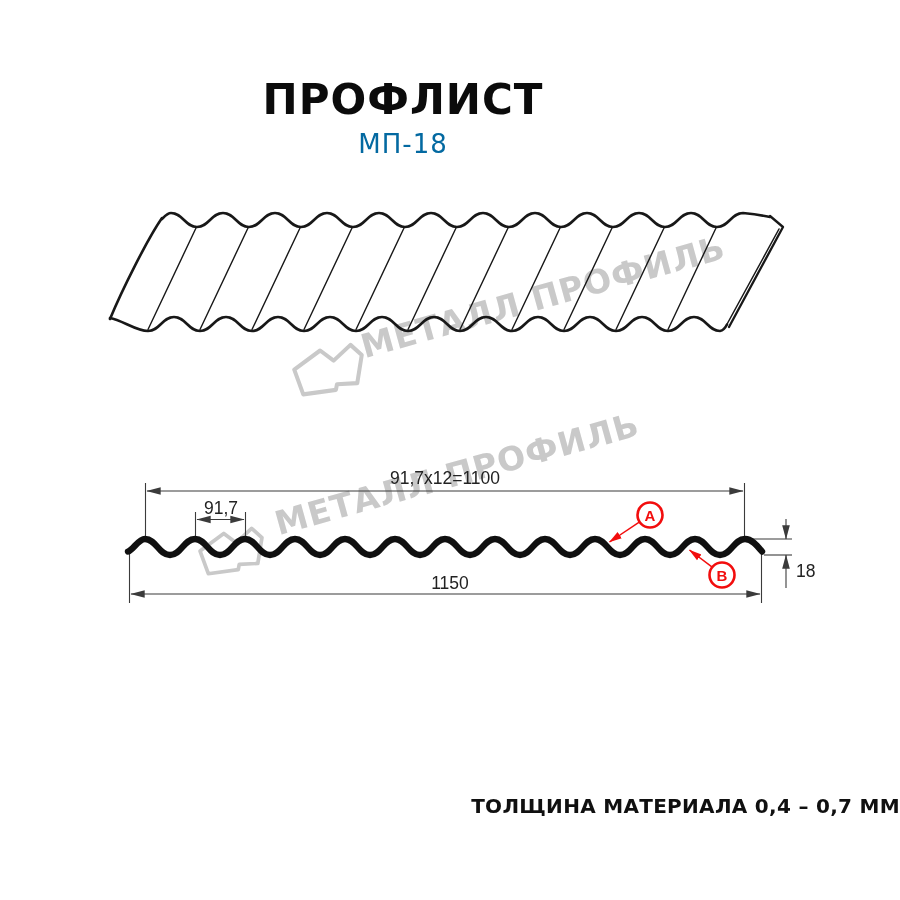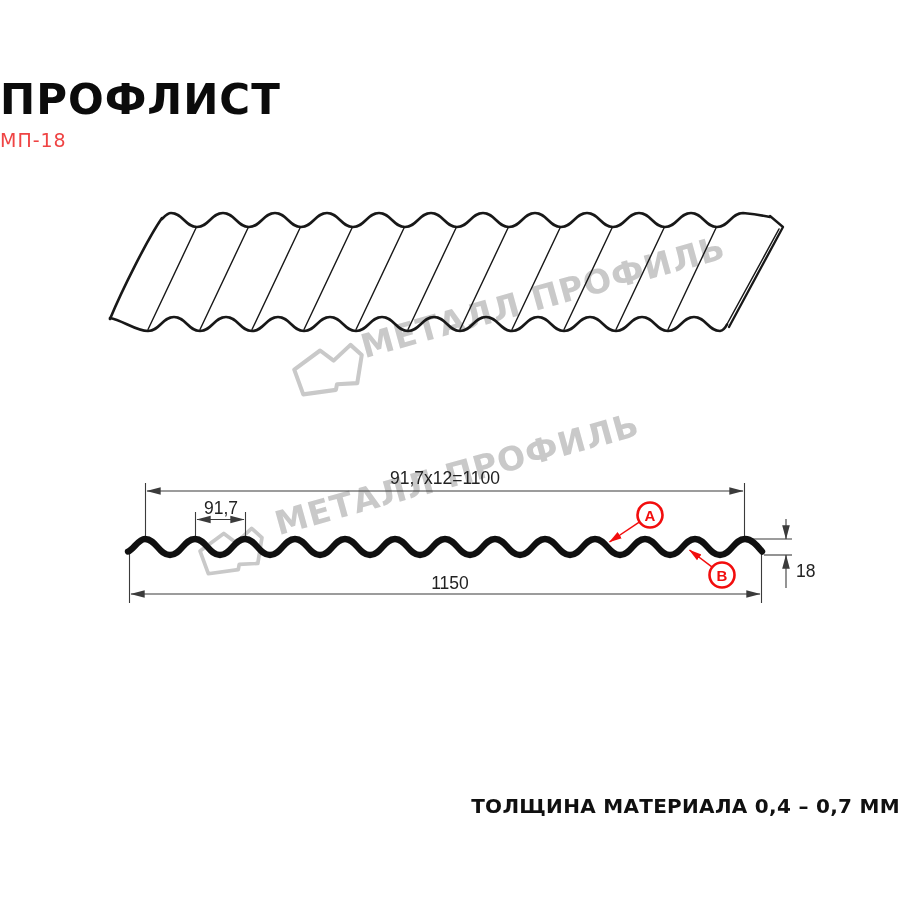--- a/index.html
+++ b/index.html
@@ -1,25 +1,25 @@
 <!DOCTYPE html>
 <html><head>
 <meta charset="utf-8">
 <style>
   html,body{margin:0;padding:0;}
   body{
     width:900px;height:900px;position:relative;background:#ffffff;overflow:hidden;
     font-family:"DejaVu Sans","Liberation Sans",sans-serif;
   }
-  .hdr{position:absolute;left:0;top:78px;width:806px;text-align:left;z-index:3;}
+  .hdr{position:absolute;left:0;top:78px;width:806px;text-align:center;z-index:3;}
   .hdr .main-title{
     font-size:42px;font-weight:700;letter-spacing:1px;color:#0b0b0b;line-height:1.05;
   }
   .hdr .model{
-    margin-top:7px;font-size:19px;font-weight:500;letter-spacing:1px;color:#ef4444;
+    margin-top:7px;font-size:26px;font-weight:500;letter-spacing:1px;color:#0369a1;
   }
   .footer-note{
     position:absolute;left:0;top:794px;width:900px;text-align:right;z-index:3;
     font-size:20px;font-weight:600;letter-spacing:.3px;color:#101010;
   }
   .wm-layer{position:absolute;inset:0;z-index:1;}
   .wm-text{
     position:absolute;white-space:nowrap;font-size:33px;font-weight:800;
     letter-spacing:1px;color:#c9c9c9;line-height:1;transform-origin:0 100%;
     transform:rotate(-15.5deg);

